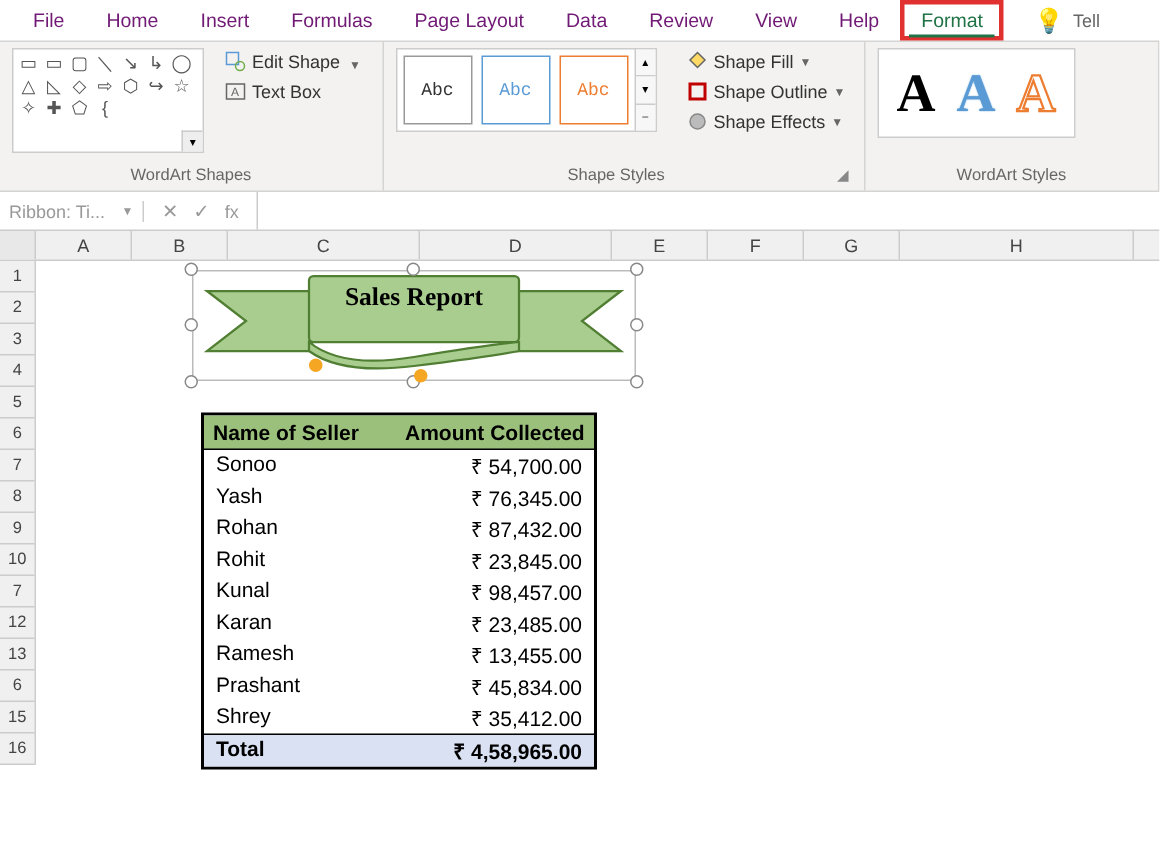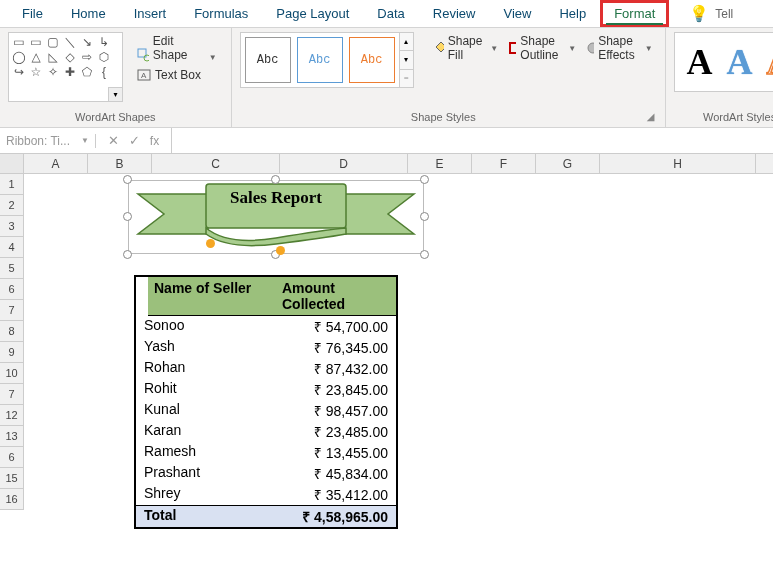--- a/index.html
+++ b/index.html
@@ -1,20 +1,20 @@
 <!DOCTYPE html>
 <html><head>
 <meta charset="utf-8">
 <style>
 * { box-sizing: border-box; margin: 0; padding: 0; font-family: 'Segoe UI', Tahoma, sans-serif; }
 body { background: #fff; width: 773px; height: 569px; overflow: hidden; font-size: 12px; }
 
 
 .ribbon-tabs { display: flex; align-items: center; height: 28px; border-bottom: 1px solid #d4d4d4; padding: 0 8px; gap: 0; }
-.ribbon-tab { padding: 6px 14px; font-size: 13px; color: #0c4a6e; cursor: pointer; position: relative; }
+.ribbon-tab { padding: 6px 14px; font-size: 13px; color: #701a75; cursor: pointer; position: relative; }
 .ribbon-tab.active { color: #217346; }
 .ribbon-tab.highlighted { border: 3px solid #e03030; padding: 3px 11px; }
 .ribbon-tab.highlighted::after { content: ''; position: absolute; bottom: -1px; left: 3px; right: 3px; height: 2px; background: #217346; }
 .tell-icon { margin-left: 20px; color: #666; font-size: 16px; }
 .tell-text { margin-left: 6px; color: #666; }
 
 
 .ribbon-content { display: flex; height: 100px; border-bottom: 1px solid #d4d4d4; background: #f3f2f1; }
 .ribbon-group { border-right: 1px solid #d4d4d4; display: flex; flex-direction: column; padding: 4px 8px 2px; }
 .ribbon-group-body { flex: 1; display: flex; align-items: flex-start; gap: 8px; }
@@ -30,21 +30,21 @@
 .shape-btn .drop { font-size: 8px; color: #666; margin-left: 2px; }
 
 
 .style-gallery { display: flex; gap: 6px; padding: 4px; background: #fff; border: 1px solid #ccc; }
 .style-box { width: 46px; height: 46px; border: 1px solid #999; display: flex; align-items: center; justify-content: center; font-size: 12px; color: #333; background: #fff; font-family: Liberation Mono, monospace; }
 .style-box.s2 { border-color: #5b9bd5; color: #5b9bd5; }
 .style-box.s3 { border-color: #ed7d31; color: #ed7d31; }
 .style-gallery-nav { width: 14px; display: flex; flex-direction: column; border: 1px solid #ccc; border-left: none; }
 .style-gallery-nav div { flex: 1; font-size: 8px; display: flex; align-items: center; justify-content: center; background: #f7f7f7; border-bottom: 1px solid #ccc; }
 .style-gallery-nav div:last-child { border-bottom: none; }
-.style-cmds { display: flex; flex-direction: row; gap: 2px; margin-left: 8px; }
+.style-cmds { display: flex; flex-direction: column; gap: 2px; margin-left: 8px; }
 .style-cmd { display: flex; align-items: center; gap: 4px; padding: 2px 4px; font-size: 12px; color: #333; cursor: pointer; }
 .style-cmd .drop { font-size: 8px; color: #666; }
 
 
 .wordart-gallery { display: flex; gap: 14px; padding: 8px 12px; align-items: center; background: #fff; border: 1px solid #ccc; }
 .wa { font-size: 36px; font-weight: bold; font-family: Georgia, serif; }
 .wa1 { color: #000; }
 .wa2 { color: #5b9bd5; text-shadow: 0 0 1px #5b9bd5; }
 .wa3 { color: #fff; -webkit-text-stroke: 1.5px #ed7d31; }
 
@@ -60,21 +60,21 @@
 .col-headers { display: flex; height: 20px; background: #f0f0f0; border-bottom: 1px solid #ccc; }
 .sel-all { width: 24px; border-right: 1px solid #ccc; background: #e8e8e8; }
 .col-h { border-right: 1px solid #ccc; text-align: center; font-size: 12px; color: #444; line-height: 20px; }
 .row-area { display: flex; }
 .row-headers { width: 24px; background: #f0f0f0; border-right: 1px solid #ccc; }
 .row-h { height: 21px; border-bottom: 1px solid #ccc; text-align: center; font-size: 11px; color: #444; line-height: 21px; }
 .cells { position: relative; flex: 1; background: #fff; }
 
 
 .sales-table { position: absolute; left: 110px; top: 101px; width: 264px; border: 2px solid #000; font-size: 14px; }
-.sales-table .hdr { display: flex; background: #9bc07c; border-bottom: 1px solid #000; font-weight: bold; margin-left: 12px; }
+.sales-table .hdr { display: flex; background: #9bc07c; border-bottom: 1px solid #000; font-weight: bold; }
 .sales-table .hdr div { padding: 3px 6px; }
 .sales-table .row { display: flex; }
 .sales-table .c1 { width: 128px; padding: 1px 8px; }
 .sales-table .c2 { flex: 1; text-align: right; padding: 1px 8px; }
 .sales-table .total { display: flex; background: #d9e1f2; border-top: 1px solid #000; font-weight: bold; }
 .sales-table .total .c2 { font-weight: bold; }
 
 
 .ribbon-shape-wrap { position: absolute; left: 104px; top: 6px; width: 296px; height: 74px; }
 .handle { position: absolute; width: 9px; height: 9px; background: #fff; border: 1px solid #888; border-radius: 50%; }

